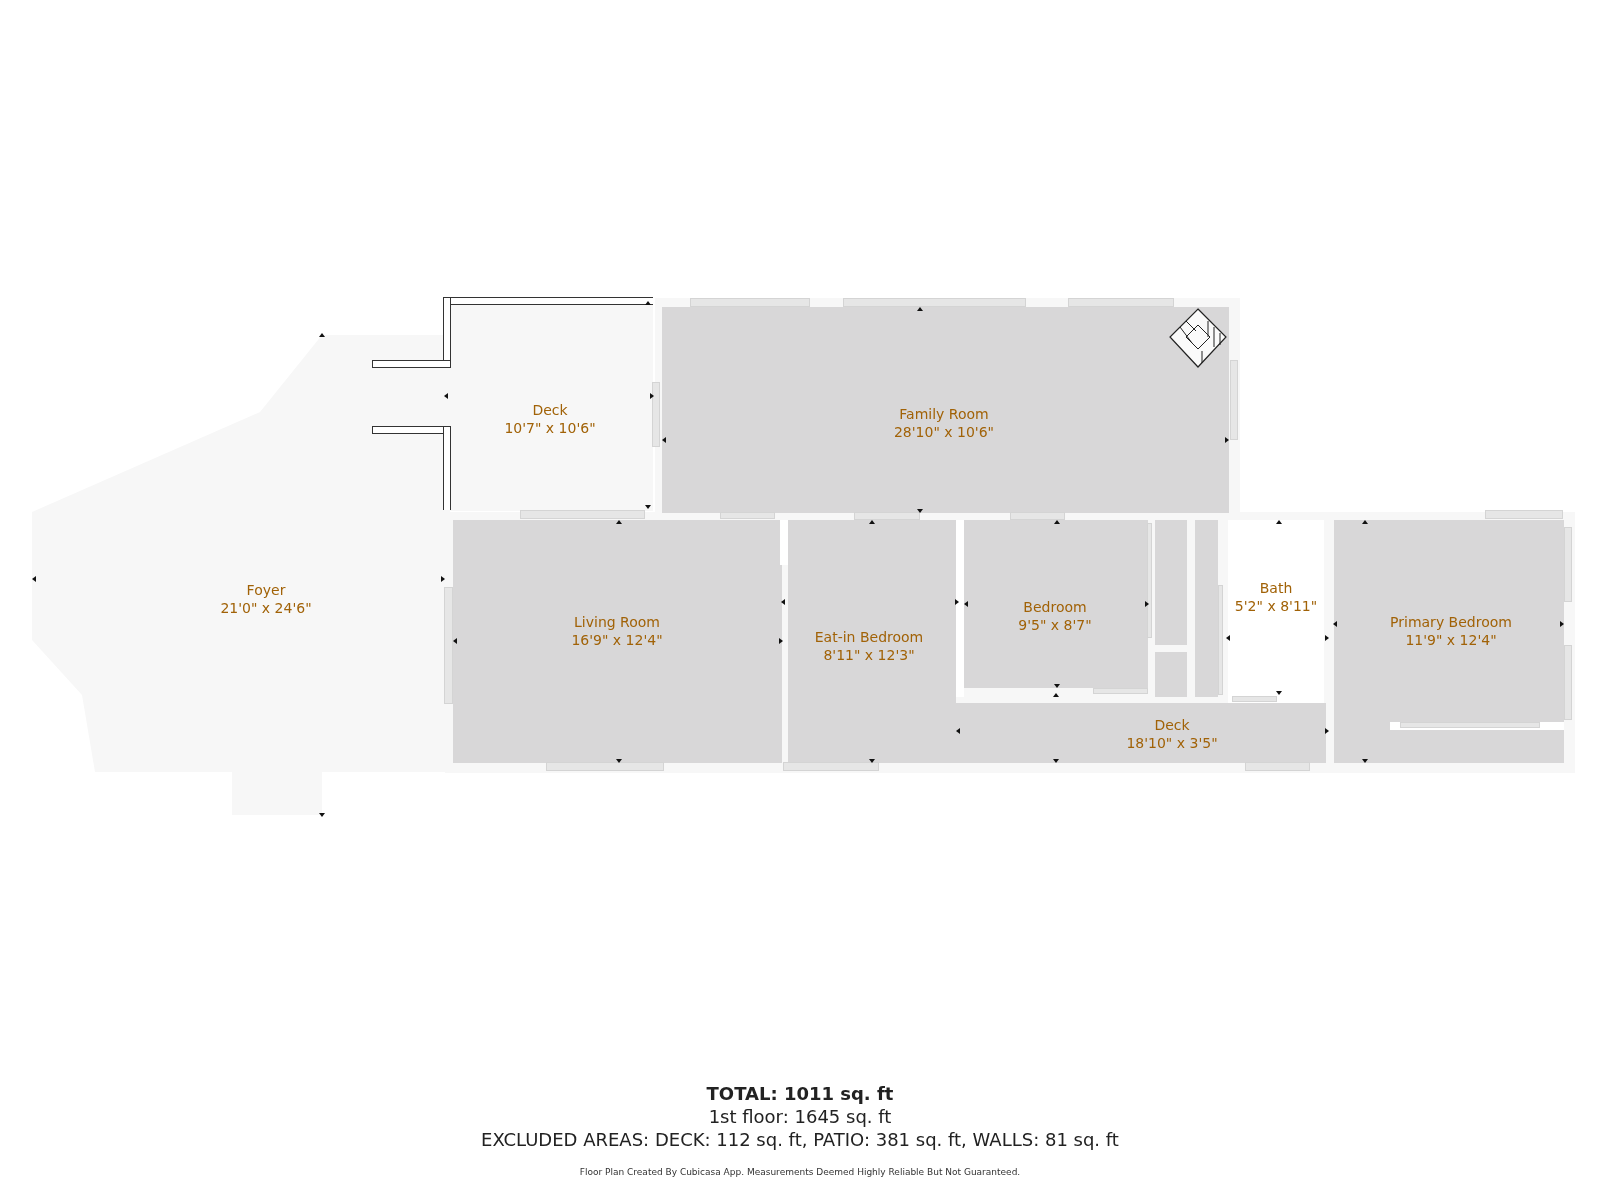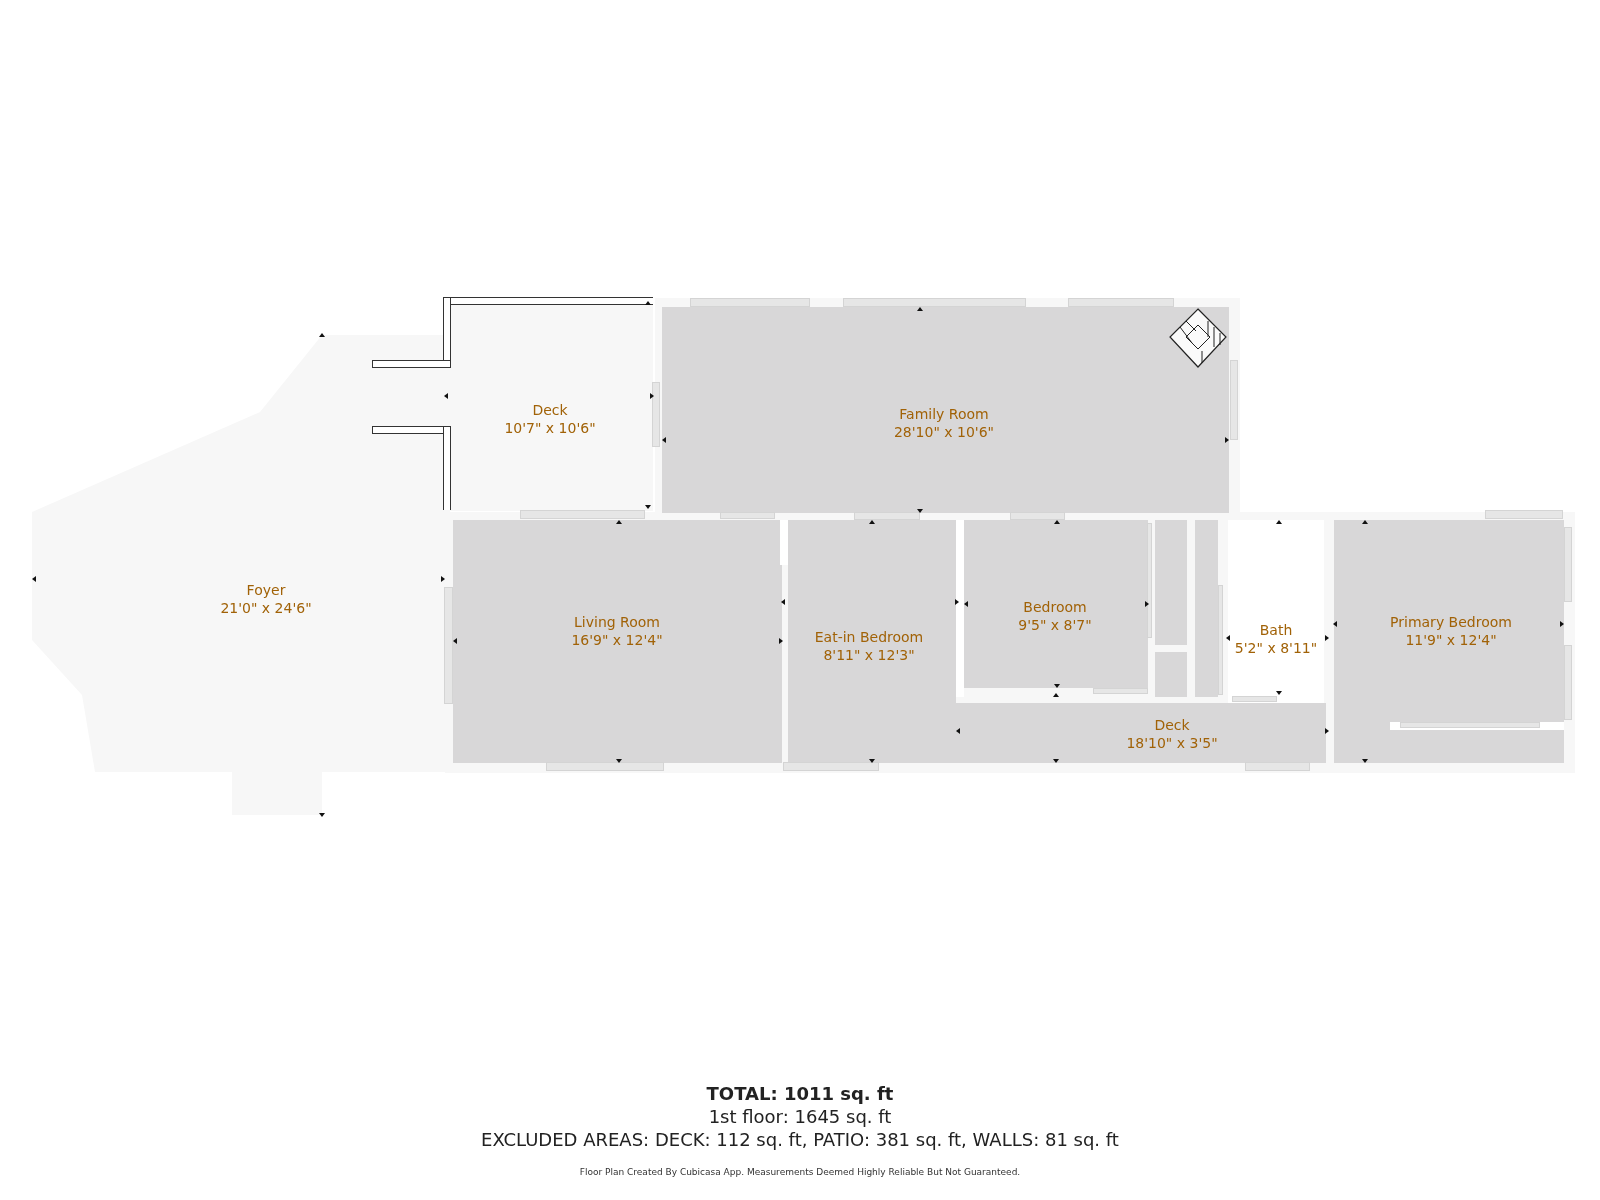--- a/index.html
+++ b/index.html
@@ -143,21 +143,21 @@
     <div>16'9" x 12'4"</div>
   </div>
   <div class="label" style="left:869px;top:628px;">
     <div>Eat-in Bedroom</div>
     <div>8'11" x 12'3"</div>
   </div>
   <div class="label" style="left:1055px;top:598px;">
     <div>Bedroom</div>
     <div>9'5" x 8'7"</div>
   </div>
-  <div class="label" style="left:1276px;top:579px;margin-top:42px;">
+  <div class="label" style="left:1276px;top:579px;">
     <div>Bath</div>
     <div>5'2" x 8'11"</div>
   </div>
   <div class="label" style="left:1451px;top:613px;">
     <div>Primary Bedroom</div>
     <div>11'9" x 12'4"</div>
   </div>
   <div class="label" style="left:1172px;top:716px;">
     <div>Deck</div>
     <div>18'10" x 3'5"</div>

